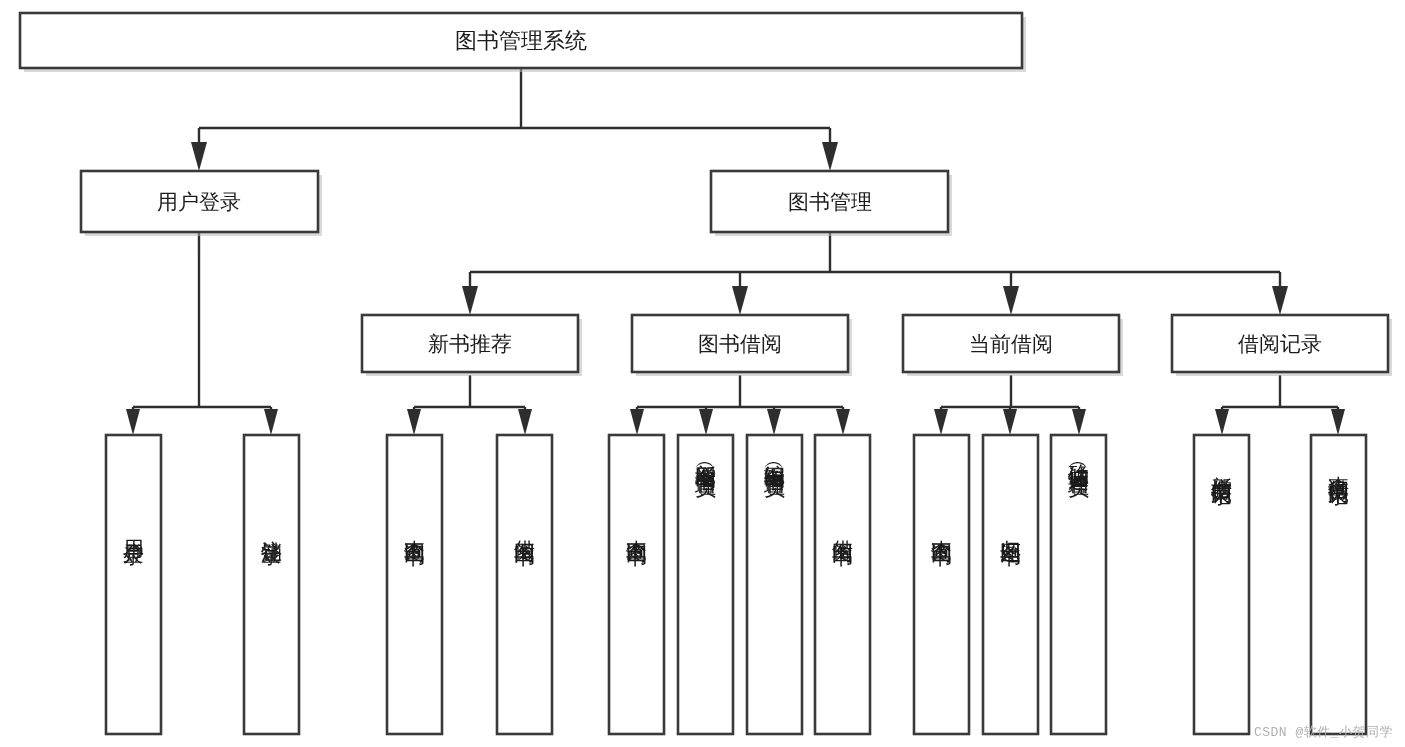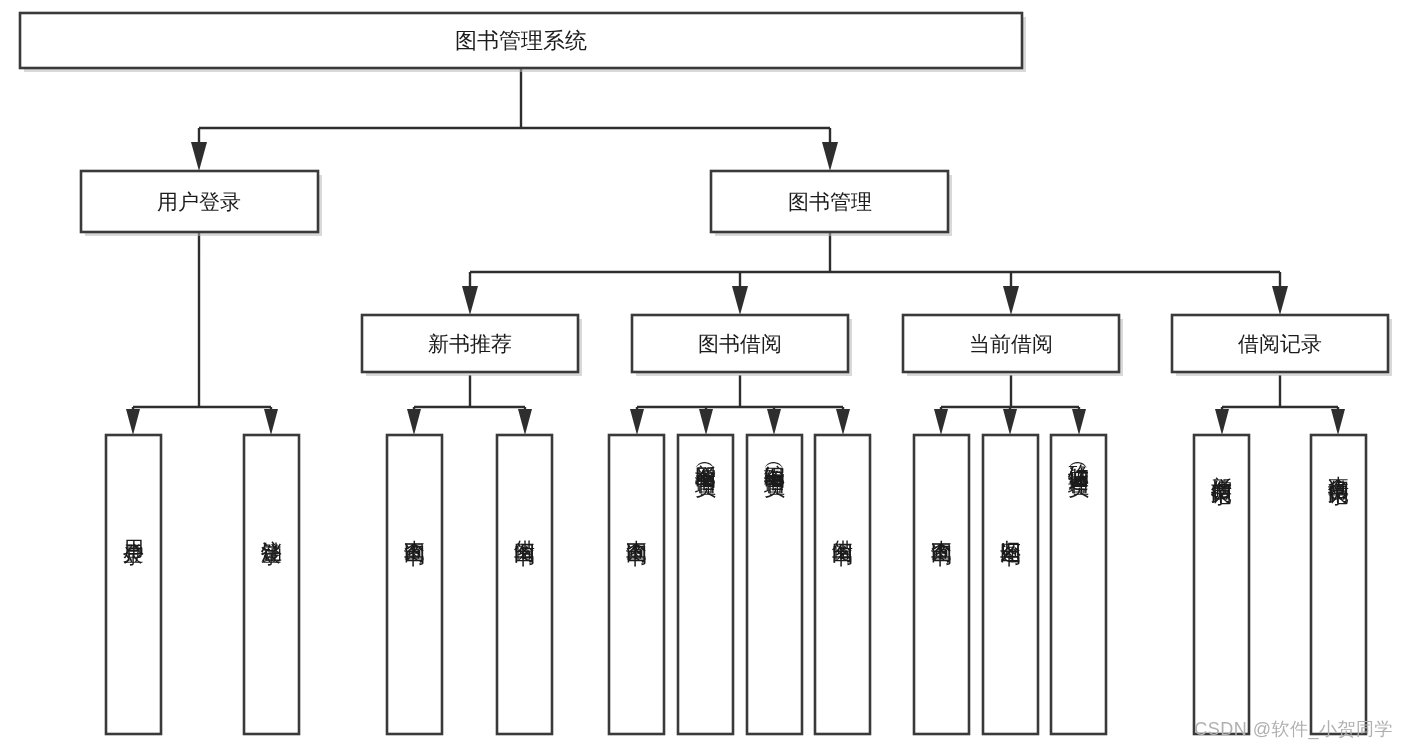--- a/index.html
+++ b/index.html
@@ -74,22 +74,22 @@
     font-size: 21px;
     line-height: 1.05;
     letter-spacing: 2px;
     color: #1b1b1b;
     white-space: nowrap;
   }
   .watermark {
     position: absolute;
     right: 12px;
     bottom: 6px;
-    font-family: Liberation Sans, sans-serif;
-    font-size: 18px;
+    font-family: Liberation Mono, monospace;
+    font-size: 13px;
     color: #b0b0b0;
     letter-spacing: 0.5px;
     user-select: none;
   }
 </style>
 </head>
 <body>
 
 <div id="diagram-root">
 

